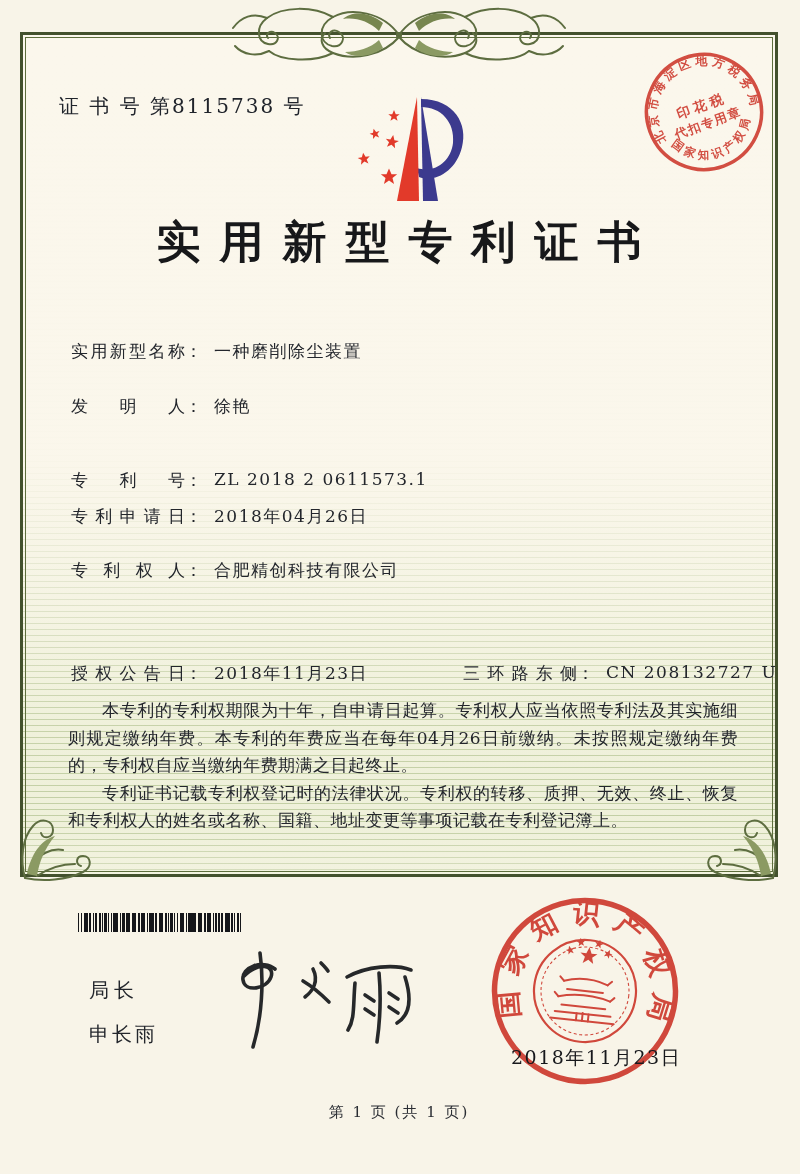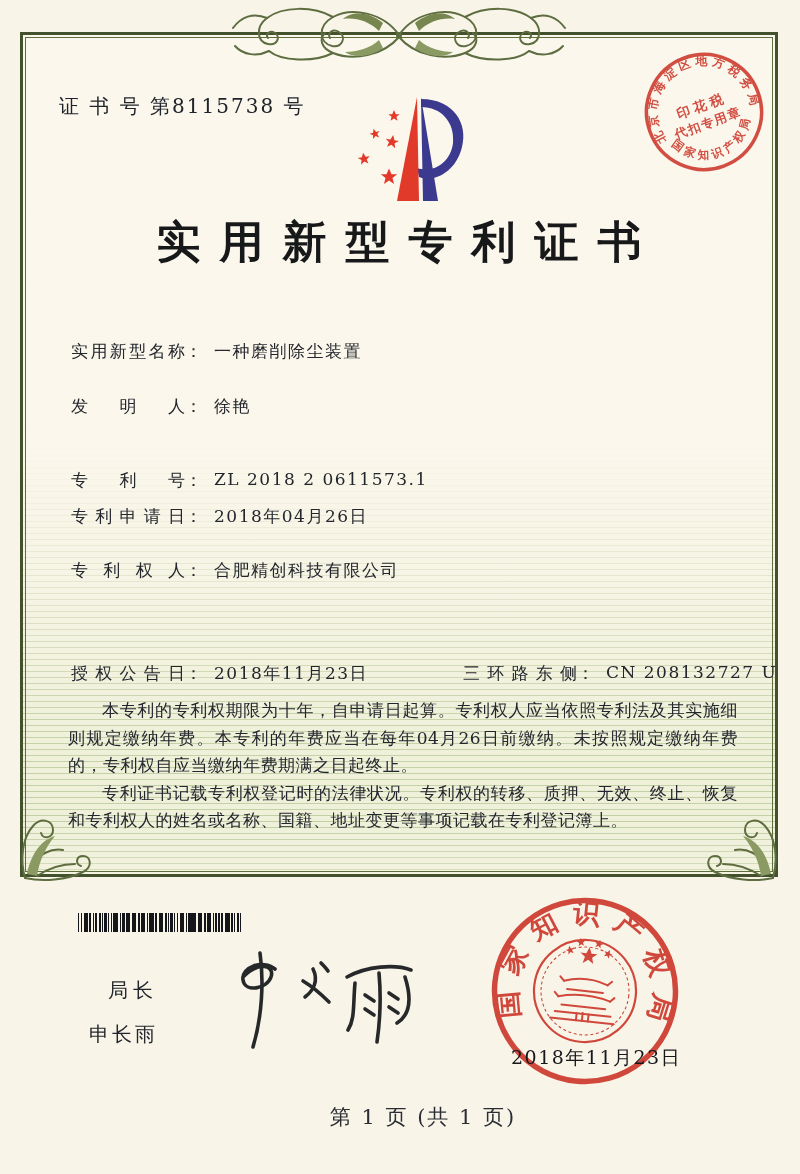--- a/index.html
+++ b/index.html
@@ -66,32 +66,32 @@
 
   
   .barcode {
     position:absolute; left:55px; top:878px; width:163px; height:19px;
     background:
       repeating-linear-gradient(90deg,#15161a 0 1.5px,transparent 1.5px 3px),
       repeating-linear-gradient(90deg,#15161a 0 1px,transparent 1px 5.5px),
       repeating-linear-gradient(90deg,transparent 0 7px,#15161a 7px 9.5px);
   }
   .officer { position:absolute; left:66px; top:942px; font-size:20px; color:#23262c; }
-  .officer .o-title { letter-spacing:5px;text-align:right; }
+  .officer .o-title { letter-spacing:5px; }
   .officer .o-name { margin-top:17px; letter-spacing:3px; }
   .signature { position:absolute; left:192px; top:912px; }
   .big-seal { position:absolute; left:466px; top:860px; transform:rotate(6deg); opacity:.93; }
   .seal-date {
     position:absolute; left:488px; top:1010px; width:200px;
     font-size:19px; color:#17181c; letter-spacing:1.5px; z-index:5;
   }
   .tax-seal { position:absolute; left:618px; top:14px; transform:rotate(-20deg); opacity:.9; }
   .footer {
     position:absolute; left:0; top:1068px; width:100%;
-    text-align:center; font-size:21px; color:#2a2d33; letter-spacing:2px;margin-left:24px;
+    text-align:center; font-size:15px; color:#2a2d33; letter-spacing:2px;
   }
   svg text { font-family:"DejaVu Serif","Liberation Serif",serif; }
 </style>
 </head>
 <body>
 
 <div class="page">
 
   <div class="frame">
 

